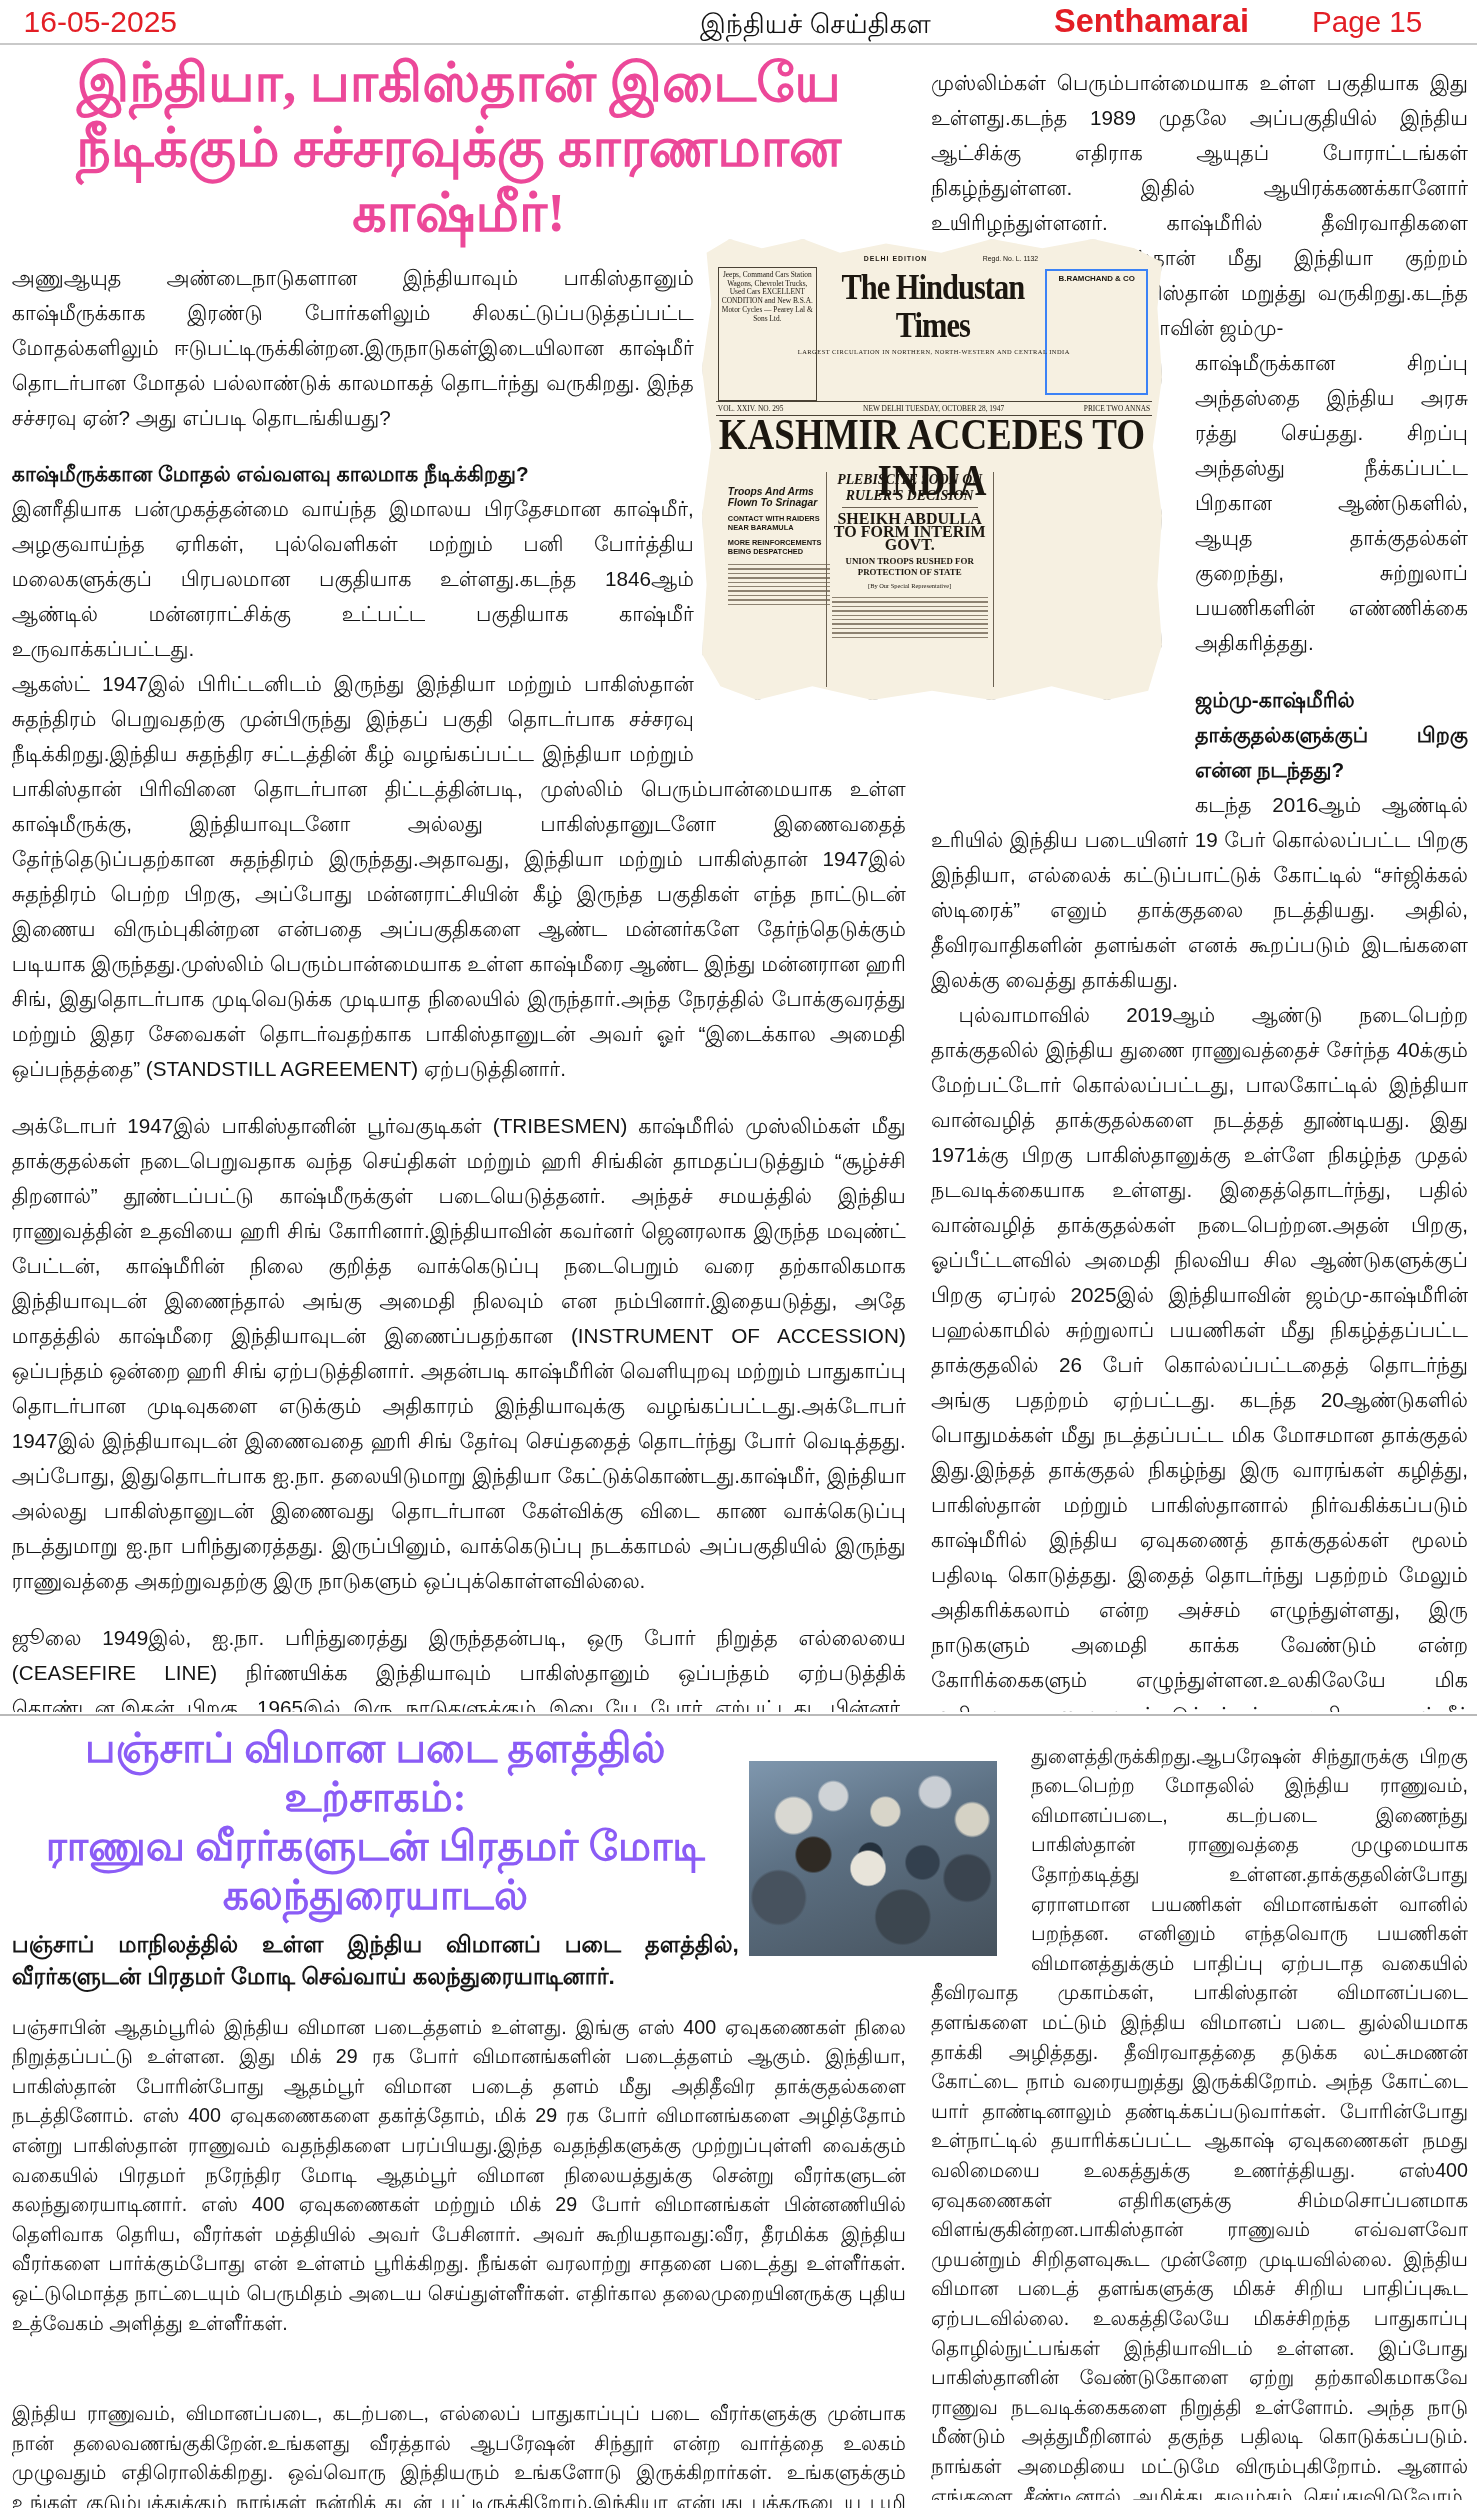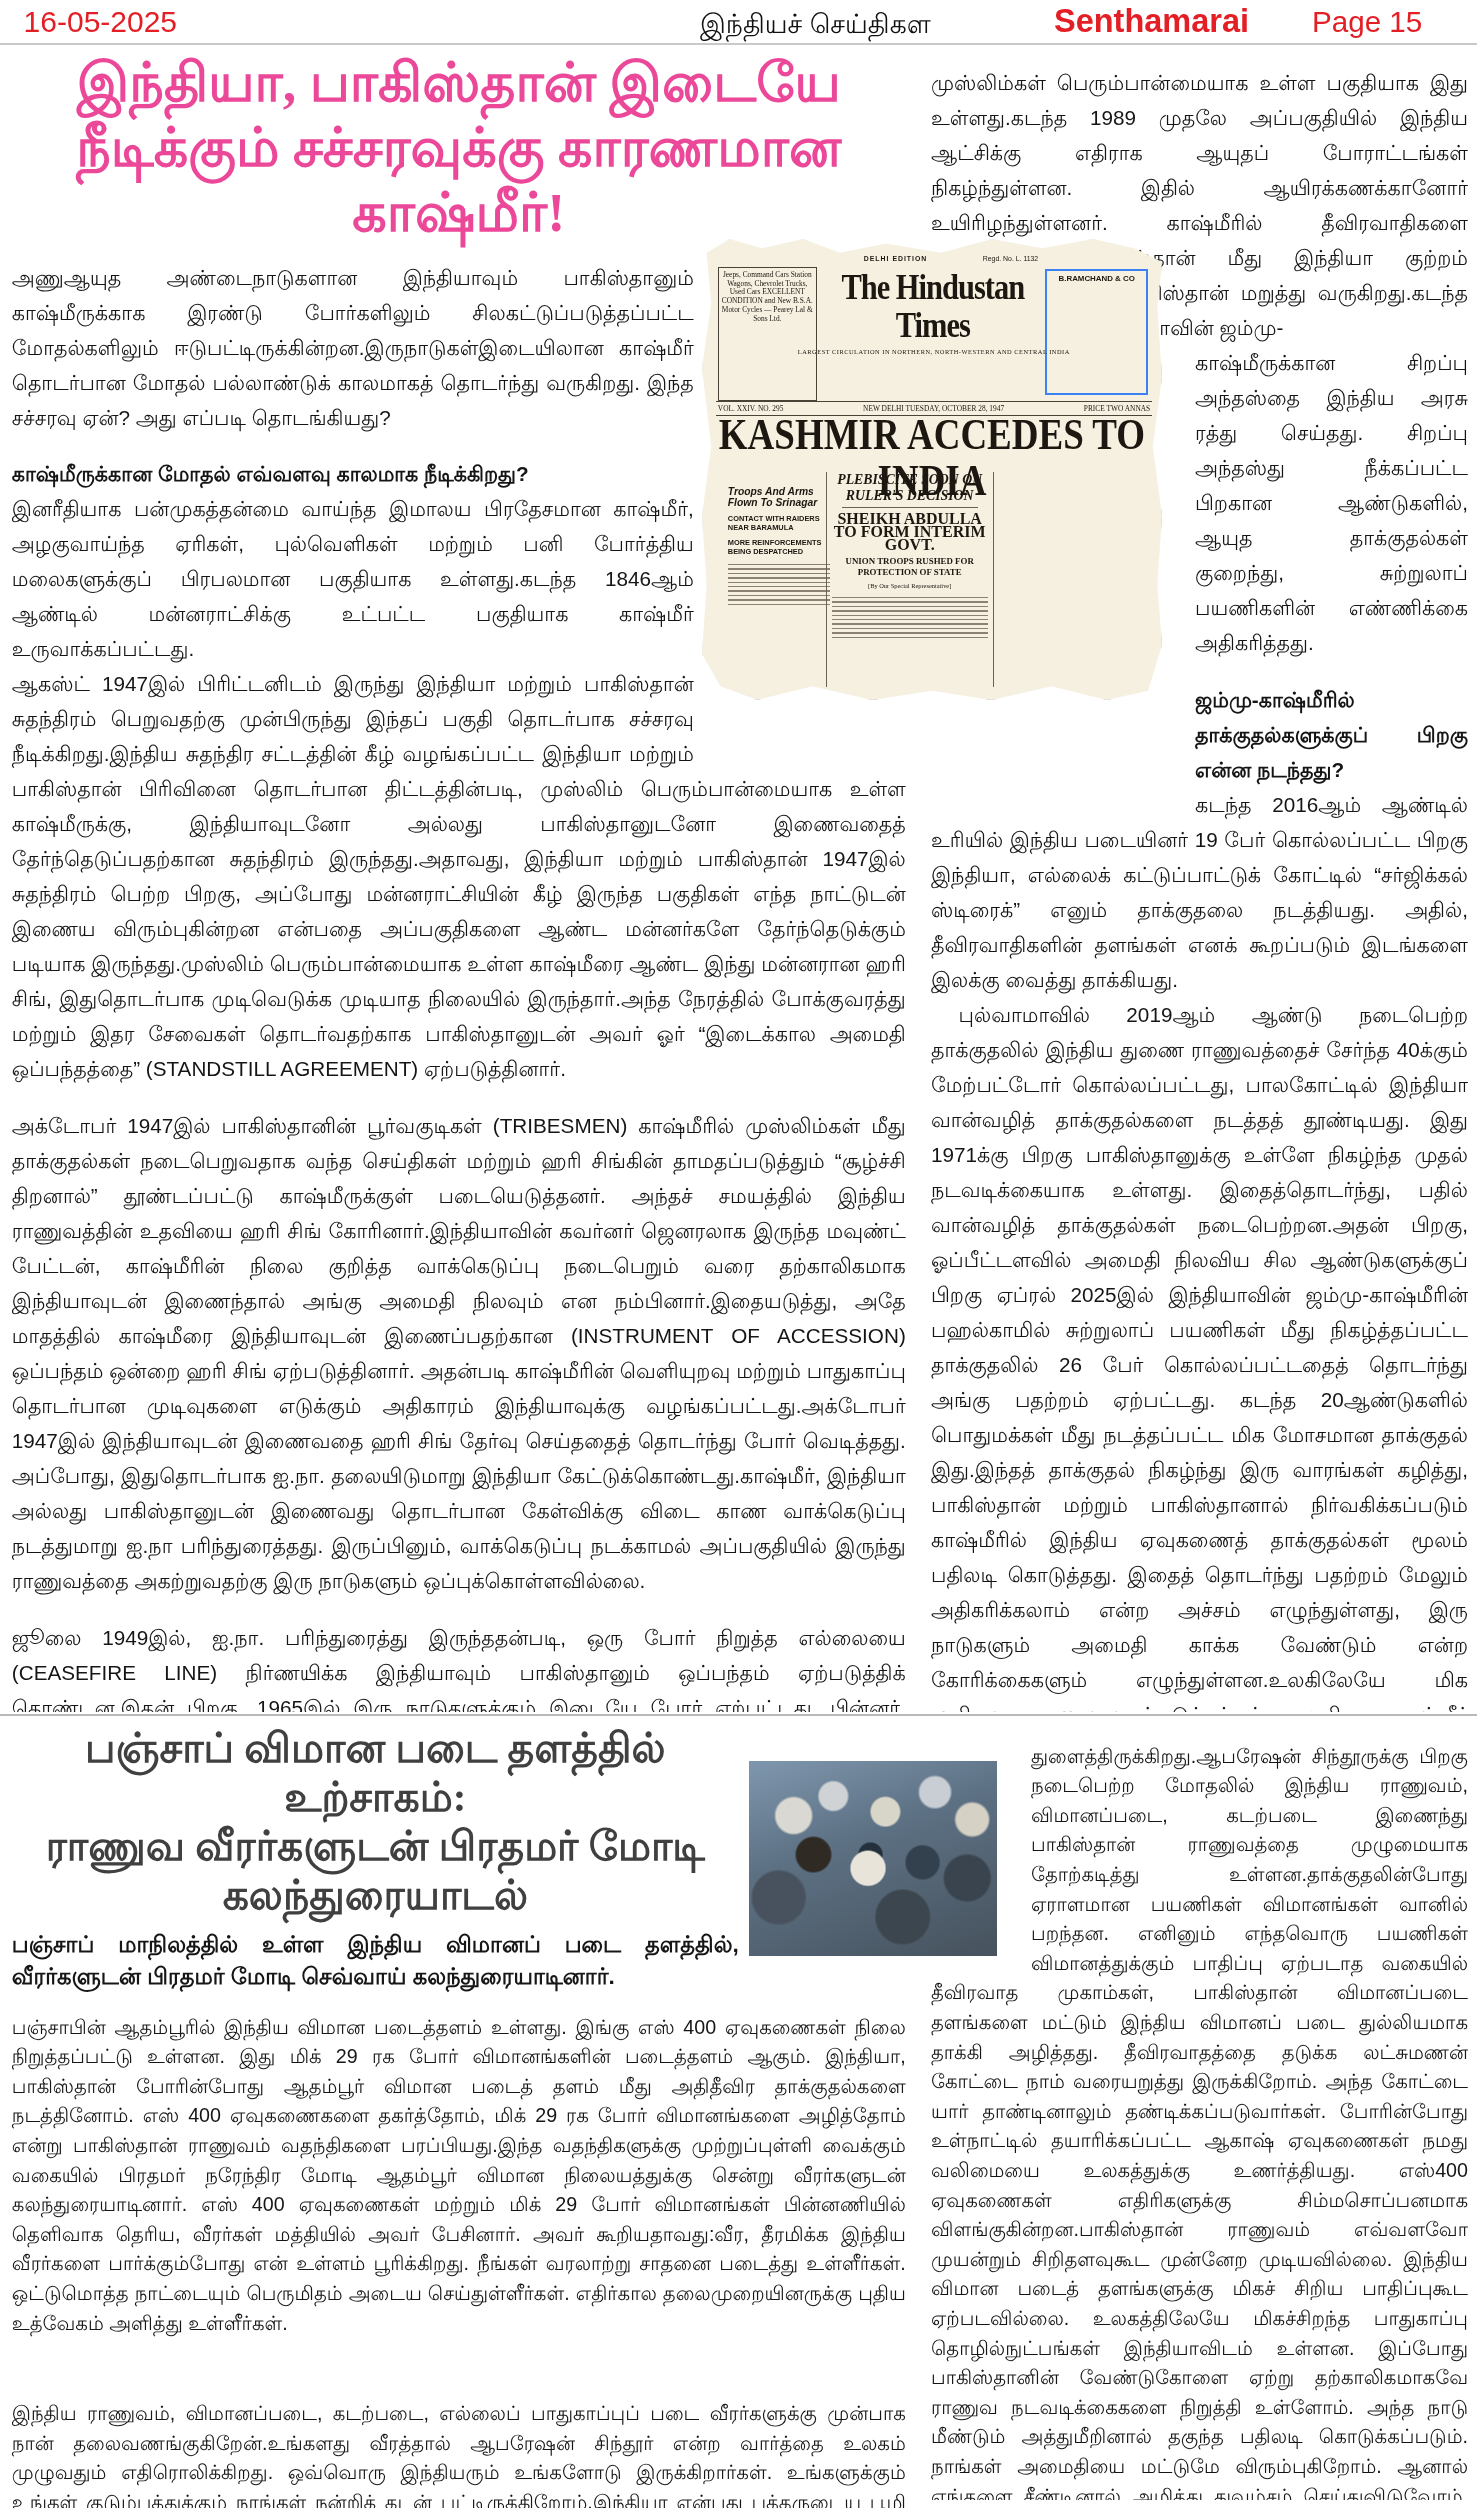--- a/index.html
+++ b/index.html
@@ -20,21 +20,21 @@
   .body-txt{font-size:20.7px;line-height:35px;text-align:justify;color:#151515;}
   .a1-left p,.a1-right p{margin:0;}
   .gap{height:21.7px;clear:none;}
   .a1-right{position:absolute;left:931px;top:65px;width:537px;height:1647px;overflow:hidden;}
   .subhead{font-weight:bold;}
   .indent{text-indent:27.6px;}
   .divider{position:absolute;left:0;top:1714px;width:1478px;height:2px;background:#b9b9b9;}
   
   .a2-left{position:absolute;left:11.8px;top:1724px;width:894px;height:784px;overflow:hidden;}
   .a2-head{font-family:"Liberation Serif",serif;font-weight:bold;font-size:41px;line-height:49px;
-           text-align:center;color:#404040;margin:0;}
+           text-align:center;color:#8b5cf6;margin:0;}
   .a2-lead{font-size:22.7px;line-height:32.5px;font-weight:bold;margin:7.9px 0 3.9px 0;text-align:justify;}
   .body2{font-size:19.7px;line-height:29.6px;text-align:justify;color:#161616;}
   .wrap-right2{float:right;width:167px;height:236px;}
   .a2-right{position:absolute;left:931px;top:1722px;width:537px;height:778px;overflow:hidden;}
   .wrap-left2{float:left;width:100px;height:234px;}
   
   .clip{position:absolute;left:702px;top:239px;width:460px;height:461px;background:#f6f0e1;
         box-shadow:2px 3px 5.9px rgba(0,0,0,.45);
         clip-path:polygon(1% 3%,6% 0%,13% 2%,22% 0%,30% 3%,40% 1%,52% 3%,63% 0%,74% 2%,85% 0%,94% 2%,100% 5%,
           99% 15%,100% 30%,98% 45%,100% 60%,99% 75%,100% 88%,97% 98%,88% 100%,76% 97%,63% 100%,50% 98%,

